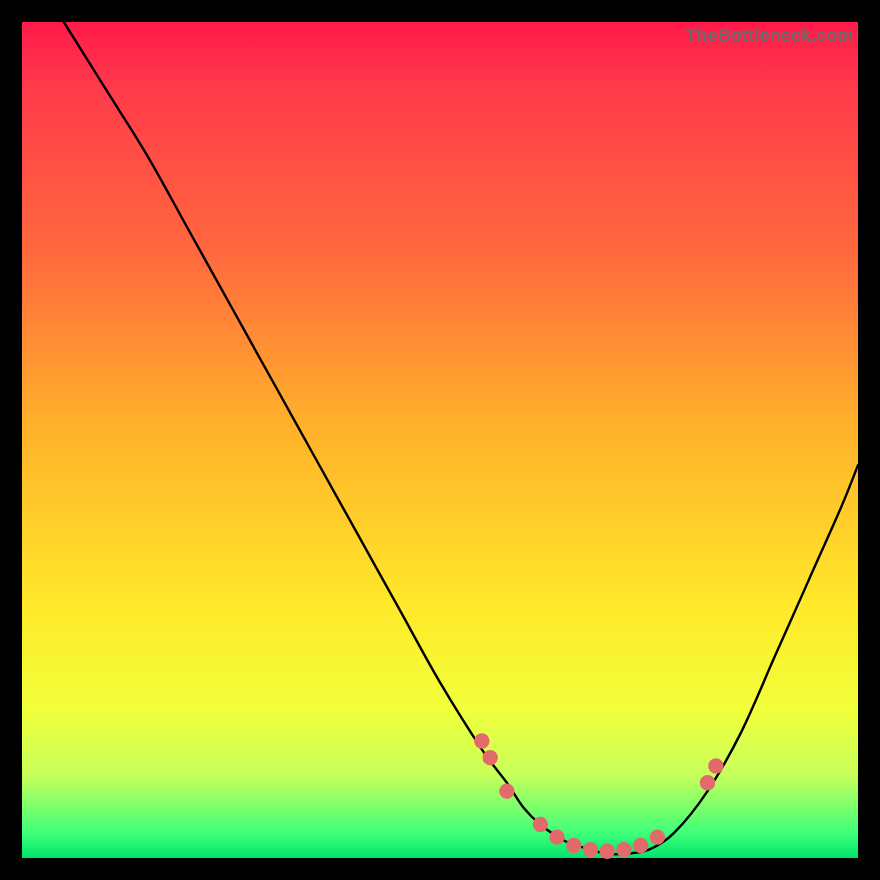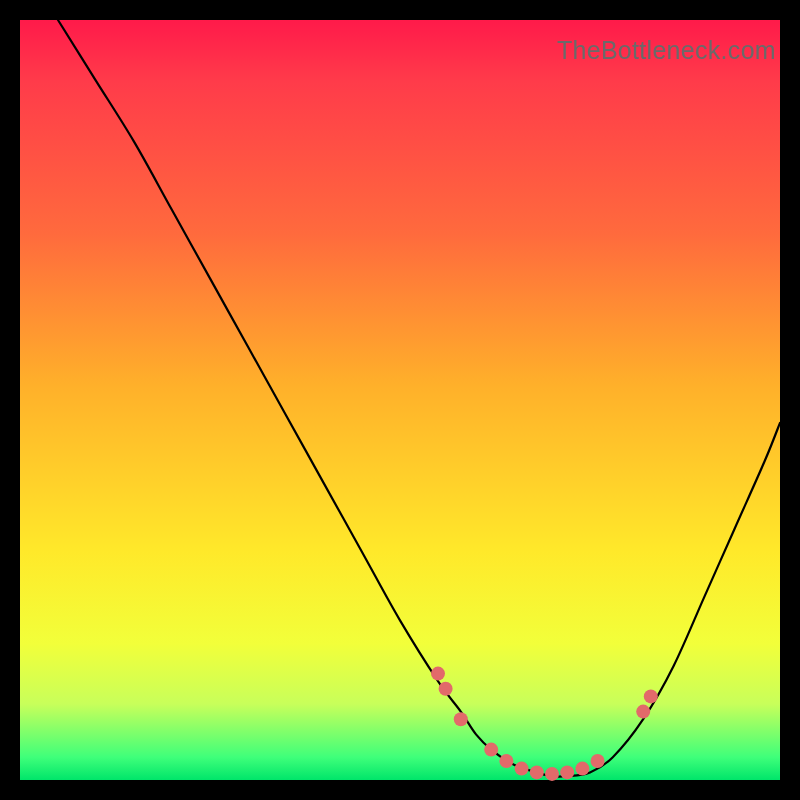--- a/index.html
+++ b/index.html
@@ -34,24 +34,24 @@
       #ffb02a 48%,
       #ffe92a 70%,
       #f2ff3a 82%,
       #c8ff5a 90%,
       #3fff7a 97%,
       #00e56a 100%
     );
   }
   .attribution {
     position: absolute;
-    top: 16px;
+    top: 4px;
     right: 4px;
-    font-size: 25px;
-    font-weight: 400;
+    font-size: 16px;
+    font-weight: 700;
     color: #6a6a6a;
     letter-spacing: 0.3px;
     user-select: none;
   }
   svg.plot {
     position: absolute;
     left: 0;
     top: 0;
     width: 760px;
     height: 760px;

